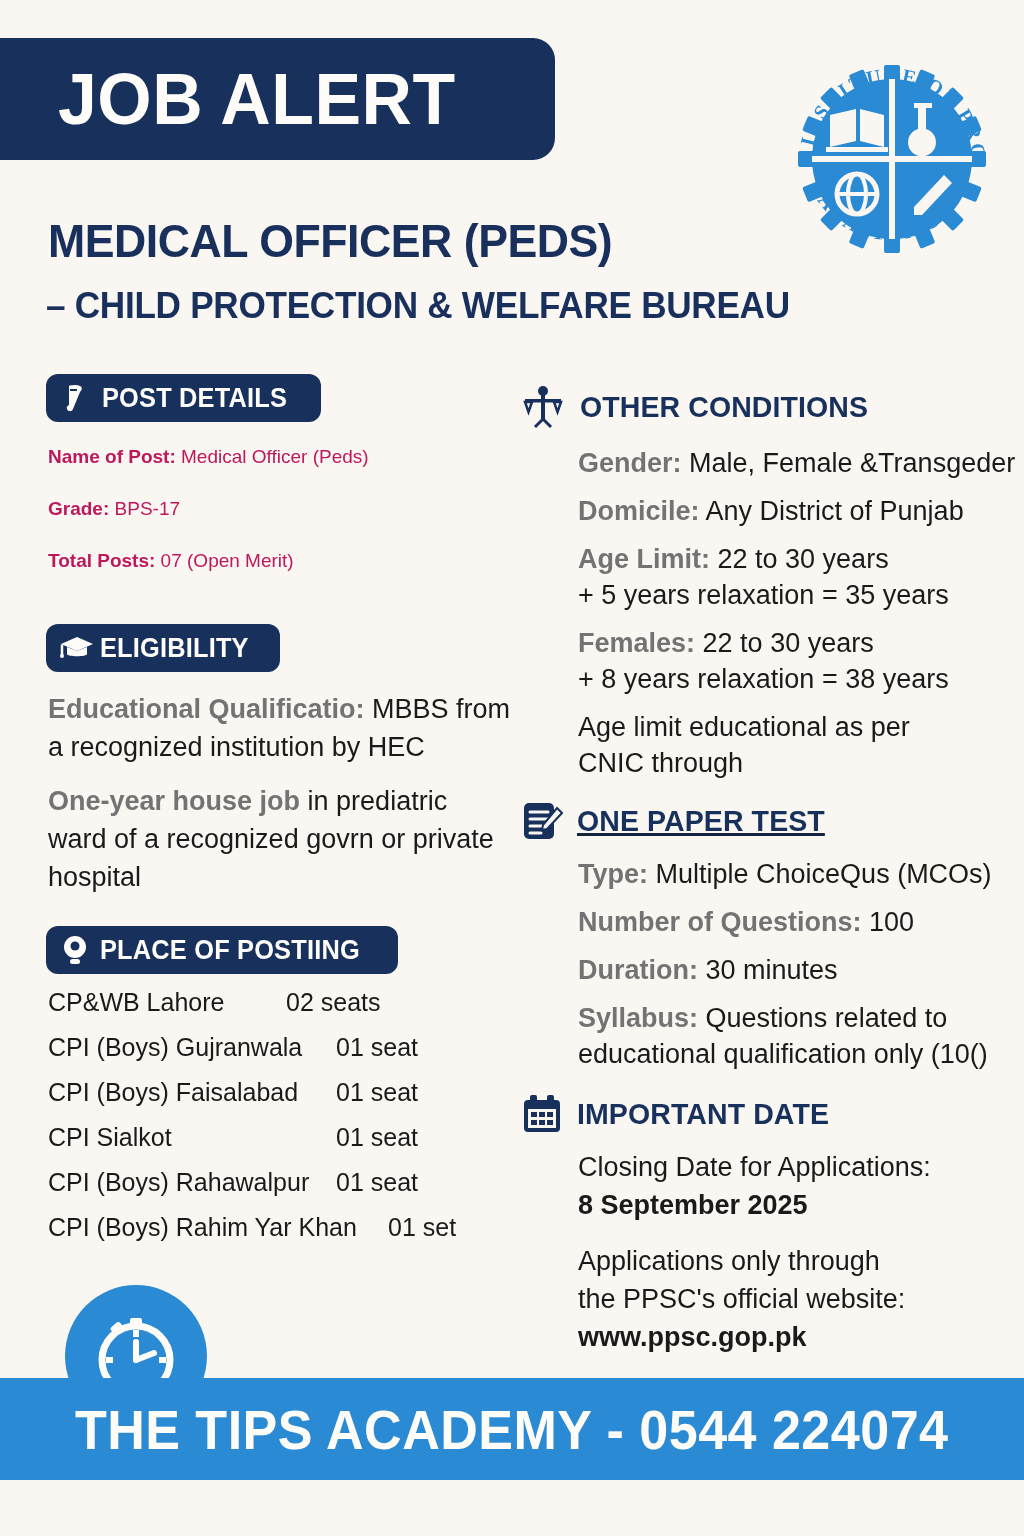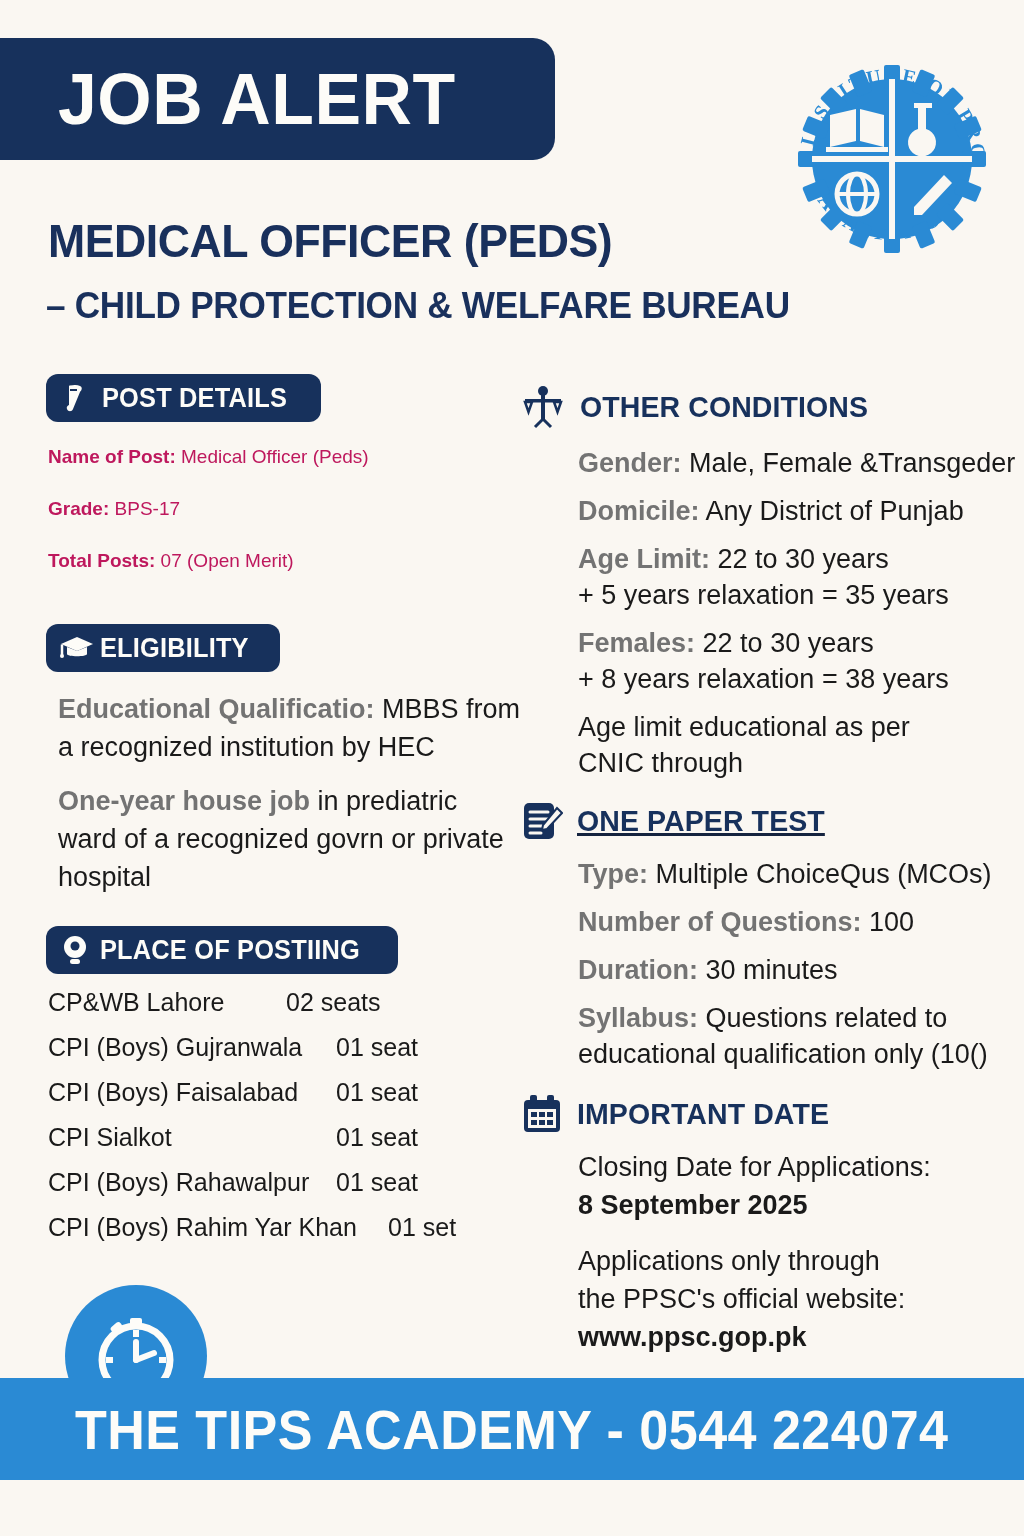--- a/index.html
+++ b/index.html
@@ -113,21 +113,21 @@
   }
 
   
   .txt {
     position: absolute;
     font-size: 27px;
     line-height: 38px;
     color: #1a1a1a;
     white-space: nowrap;
   }
-  .txt.wrap { white-space: normal; margin-left: 10px; }
+  .txt.wrap { white-space: normal; }
   .txt b { font-weight: bold; color: #737373; }
 
   .post-row { position: absolute; font-size: 19px; color: #be185d; white-space: nowrap; }
   .post-row b { font-weight: bold; }
 
   
   .pop-list { position: absolute; left: 48px; top: 988px; width: 450px; }
   .pop-item {
     position: relative;
     height: 45px;

